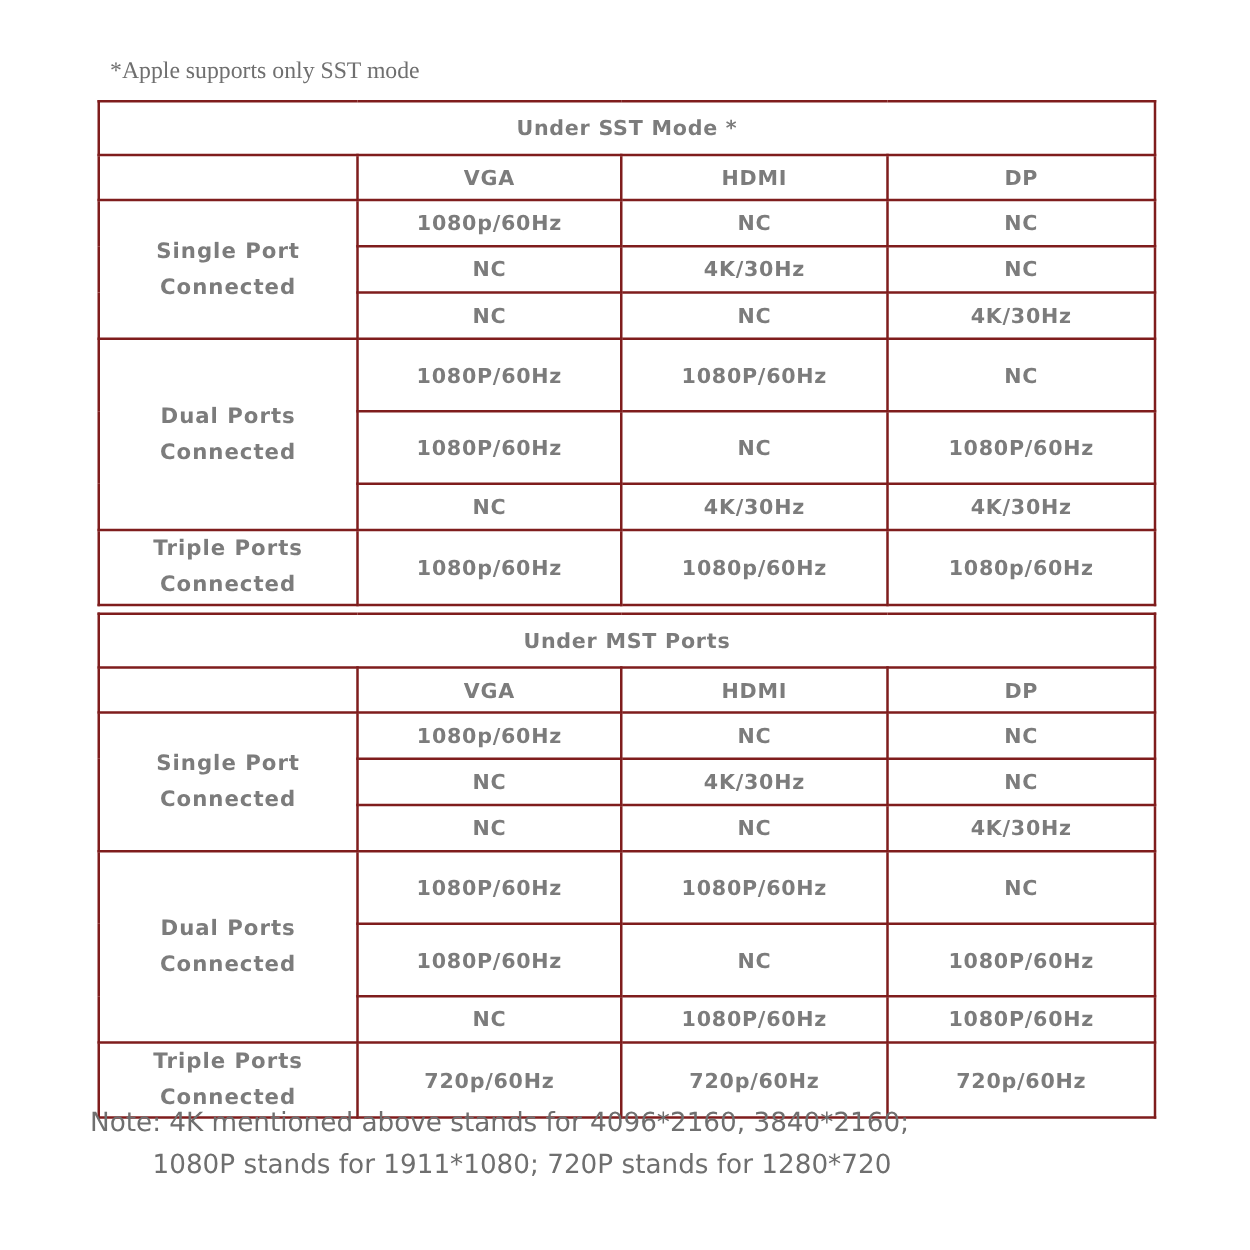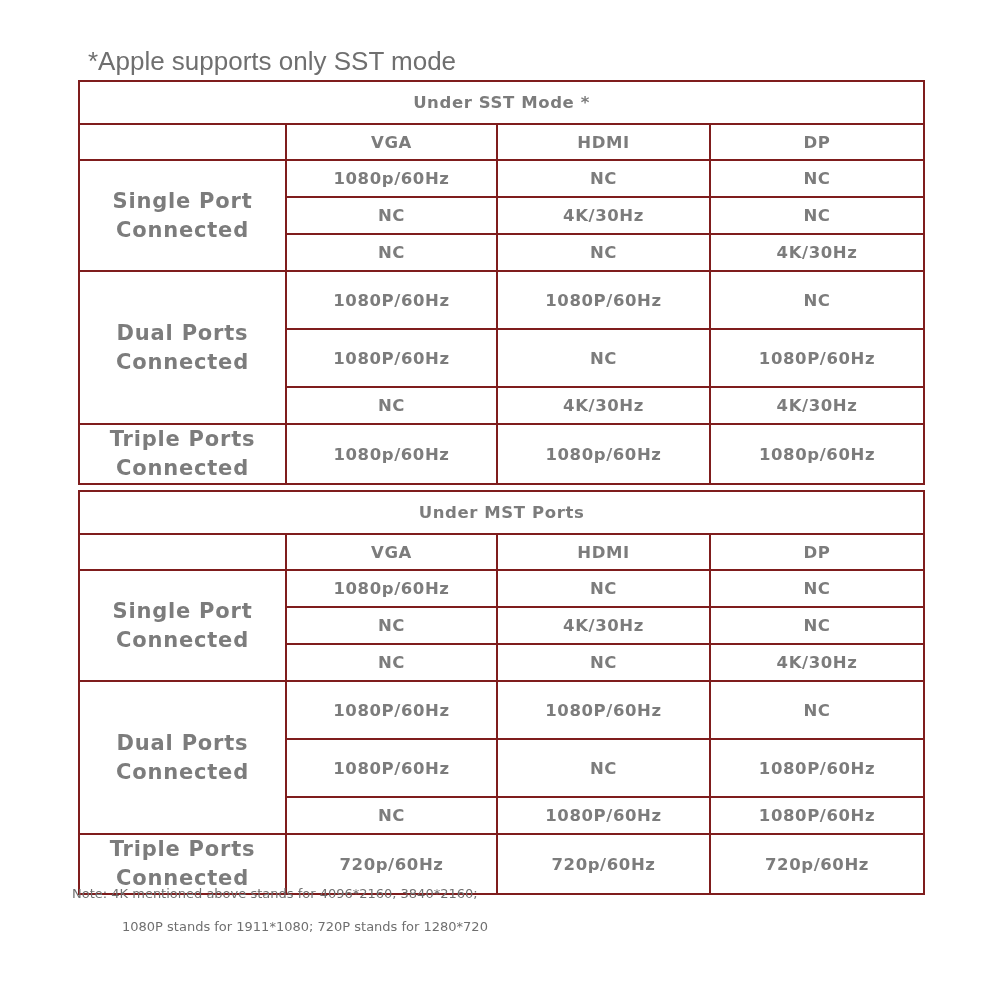--- a/index.html
+++ b/index.html
@@ -17,23 +17,23 @@
   .page {
     position: relative;
     width: 1000px;
     height: 1000px;
     box-sizing: border-box;
   }
   .note-top {
     position: absolute;
     left: 88px;
     top: 46px;
-    font-size: 26px;
+    font-size: 19px;
     color: #6f6f6f;
-    font-family: Liberation Sans, sans-serif;
+    font-family: Liberation Serif, serif;
     letter-spacing: 0px;
     white-space: nowrap;
   }
   table.spec {
     position: absolute;
     border-collapse: collapse;
     table-layout: fixed;
     width: 845px;
     left: 78px;
   }
@@ -53,36 +53,36 @@
   .title-cell {
     font-size: 17.5px;
     letter-spacing: 0.7px;
     height: 41px;
   }
   .hdr-cell {
     height: 34px;
     font-size: 17px;
   }
   .rowlabel {
-    font-size: 21px;
+    font-size: 17px;
     letter-spacing: 0.8px;
     line-height: 29px;
   }
   .val {
     height: 35px;
   }
   .tall {
     height: 56px;
   }
   .tall2 {
     height: 52px;
   }
   .footnote {
     position: absolute;
-    font-size: 13px;
+    font-size: 21px;
     color: #6f6f6f;
     font-family: "DejaVu Sans", sans-serif;
     white-space: nowrap;
   }
   .footnote.l1 { left: 72px; top: 886px; }
   .footnote.l2 { left: 122px; top: 919px; }
 </style>
 </head>
 <body>
 

